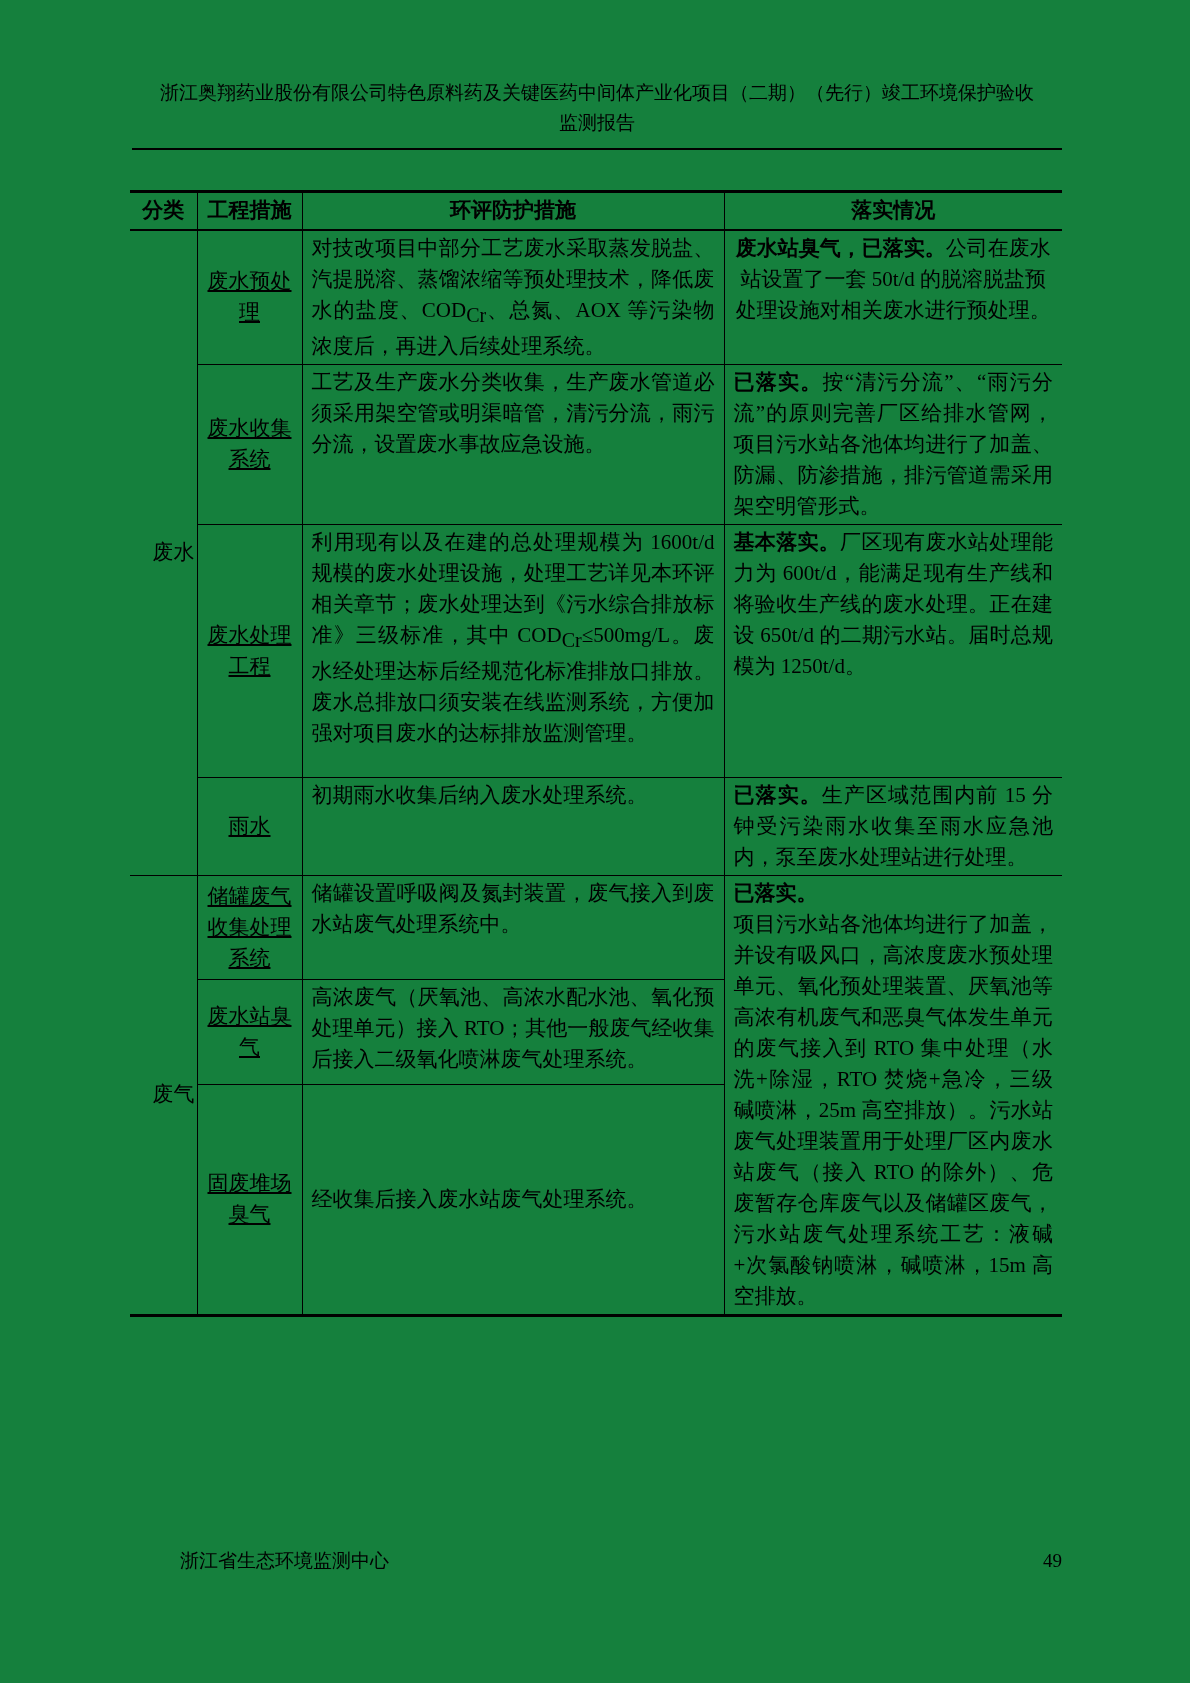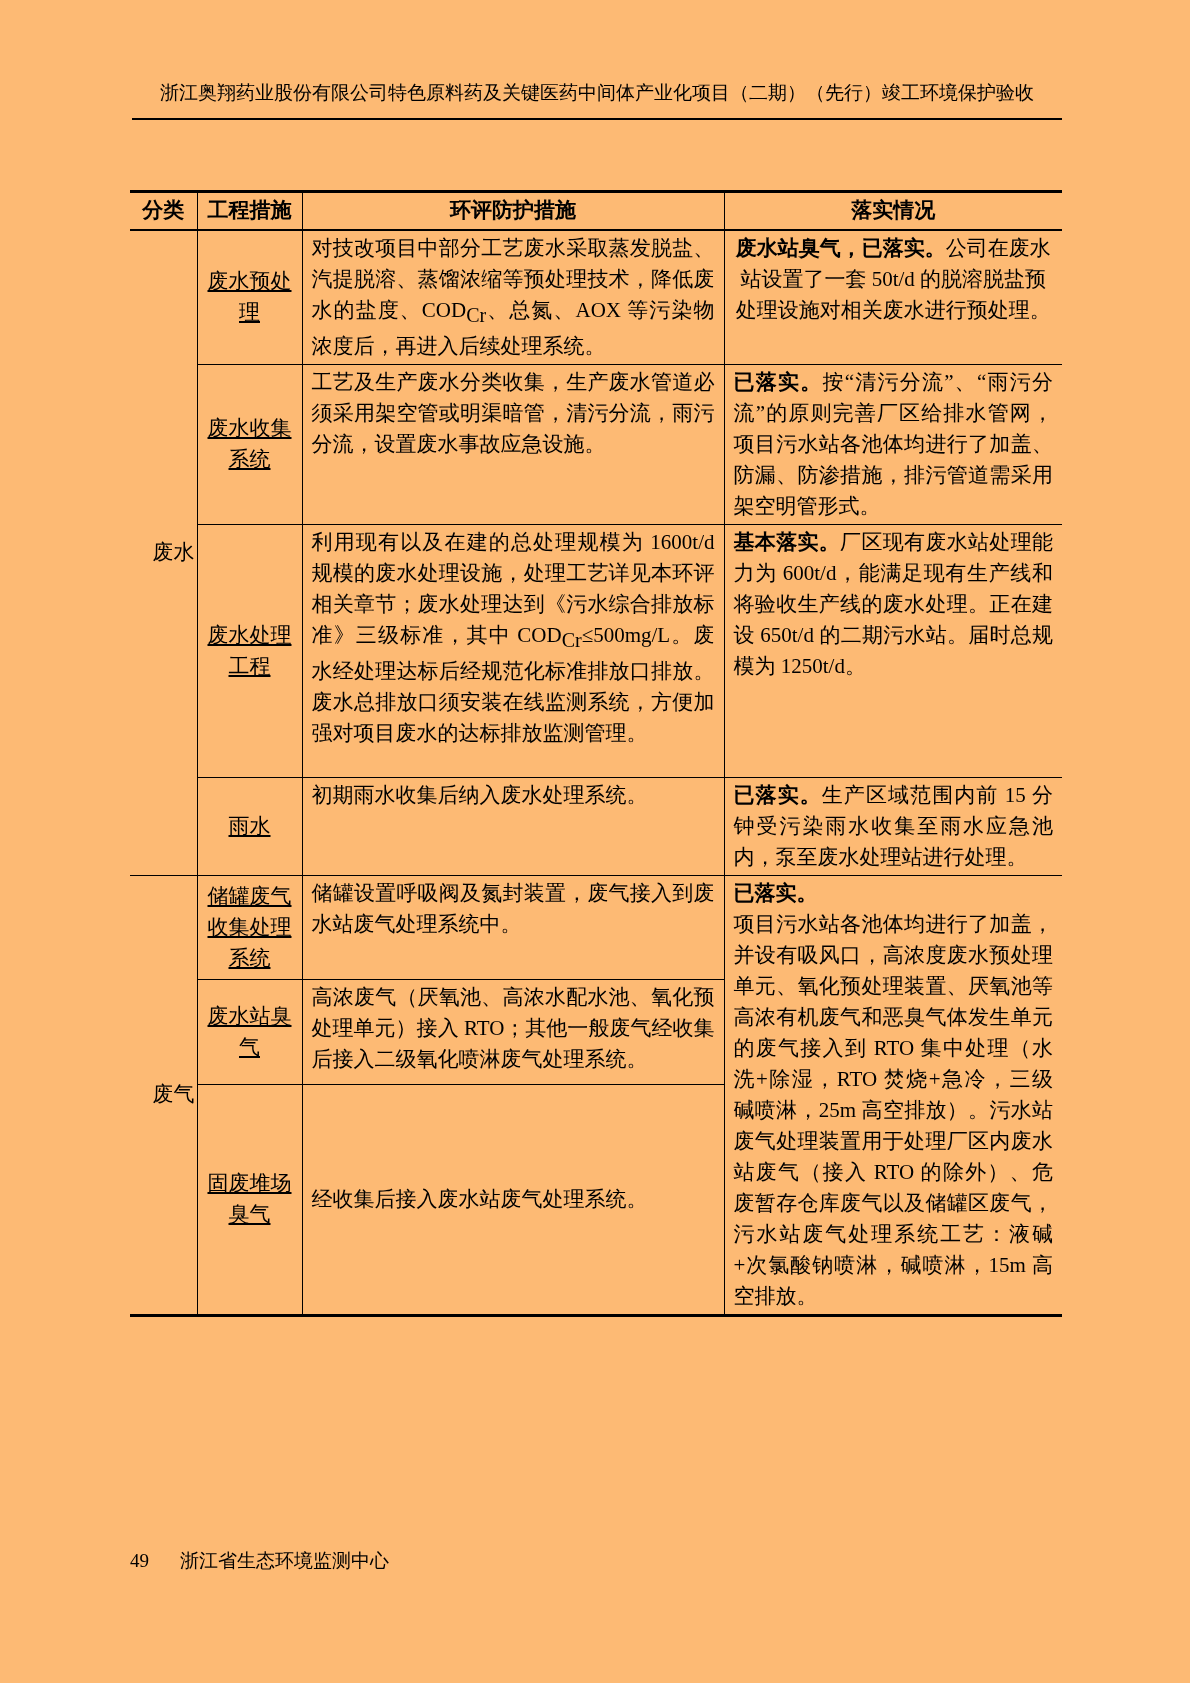--- a/index.html
+++ b/index.html
@@ -3,21 +3,21 @@
 <meta charset="utf-8">
 <style>
   * { margin: 0; padding: 0; box-sizing: border-box; }
   html, body { background: #ffffff; }
   body {
     width: 1190px; height: 1683px;
     font-family: "Liberation Serif", "DejaVu Serif", serif;
     color: #000;
     position: relative;
   }
-  .page { position: relative; width: 1190px; height: 1683px; background: #fdba74; overflow: hidden; }
+  .page { position: relative; width: 1190px; height: 1683px; background: #15803d; overflow: hidden; }
 
   
   .doc-header {
     position: absolute; top: 78px; left: 132px; width: 930px;
     text-align: center; font-size: 19px; line-height: 30px;
     border-bottom: 2px solid #000; padding-bottom: 10px;
   }
 
   
   .table-title {
@@ -65,29 +65,30 @@
   tr.rh5 { height: 95px; }
   tr.rh6 { height: 95px; }
   tr.rh7 { height: 217px; }
 
   
   .doc-footer {
     position: absolute; top: 1548px; left: 130px; width: 932px;
     font-size: 19px; line-height: 26px;
   }
   .footer-org { position: absolute; left: 50px; top: 0; }
-  .footer-page { position: absolute; left: 0; width: 932px; text-align: left; top: 0; }
+  .footer-page { position: absolute; left: 0; width: 932px; text-align: right; top: 0; }
 </style>
 </head>
 <body>
 
 <div class="page">
 
   <div class="doc-header">
     <div>浙江奥翔药业股份有限公司特色原料药及关键医药中间体产业化项目（二期）（先行）竣工环境保护验收</div>
+    <div>监测报告</div>
   </div>
 
 
   <table class="measures">
     <colgroup>
       <col class="c-cat">
         <col class="c-measure">
         <col class="c-epia">
         <col class="c-status">
     </colgroup>

